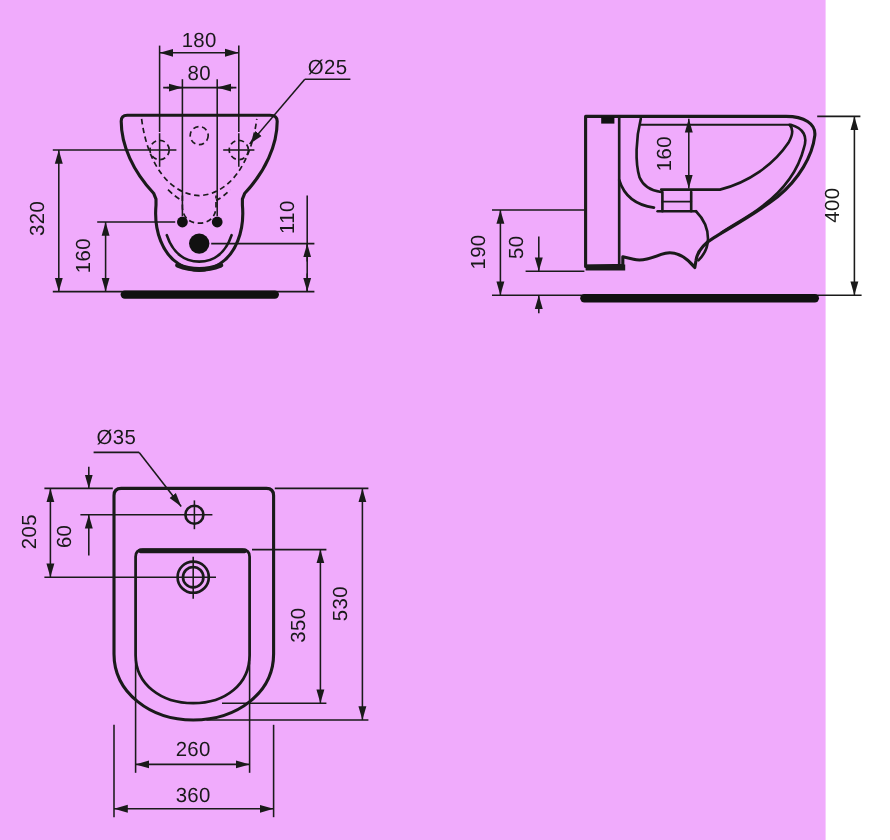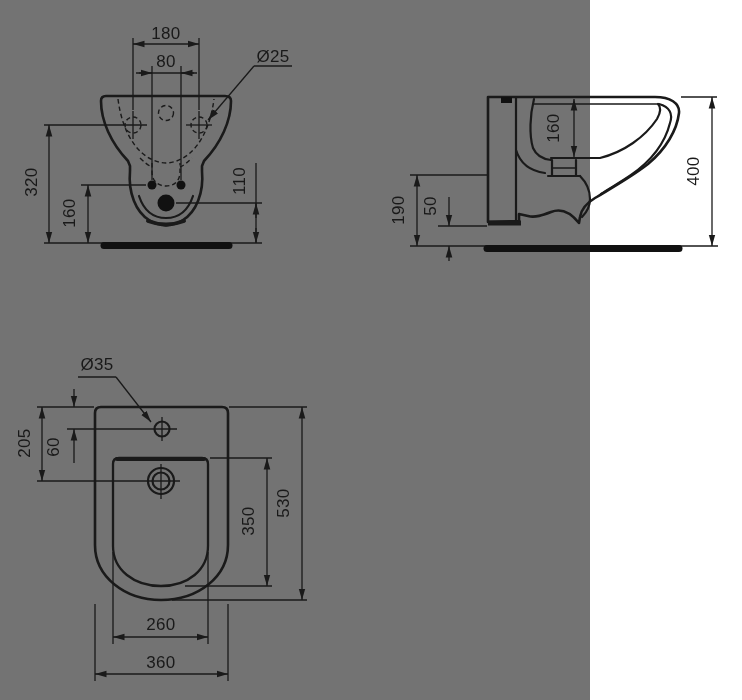--- a/index.html
+++ b/index.html
@@ -1,16 +1,16 @@
 <!DOCTYPE html>
 <html><head>
 <meta charset="utf-8">
 <style>
   html,body{margin:0;padding:0;background:#ffffff;}
-  .stage{width:590px;height:700px;background:#737373;position:relative;}
+  .stage{width:688px;height:700px;background:#f0abfc;position:relative;}
   svg{display:block;}
   text{font-family:"Liberation Sans",sans-serif;font-size:17px;fill:#191919;letter-spacing:.3px;}
   .ol{fill:none;stroke:#1a1a1a;stroke-width:2.6;stroke-linejoin:round;stroke-linecap:round;}
   .in{fill:none;stroke:#1a1a1a;stroke-width:2.2;stroke-linecap:round;}
   .in16{fill:none;stroke:#1a1a1a;stroke-width:1.6;stroke-linecap:round;}
   .thin{fill:none;stroke:#1a1a1a;stroke-width:1.3;}
   .dash{fill:none;stroke:#1a1a1a;stroke-width:1.4;stroke-dasharray:4.5 3;}
   .thk4{fill:none;stroke:#1a1a1a;stroke-width:4;stroke-linecap:round;}
   .thk5{fill:none;stroke:#1a1a1a;stroke-width:5;stroke-linecap:butt;}
   .floor{fill:none;stroke:#111;stroke-width:7;stroke-linecap:round;}

